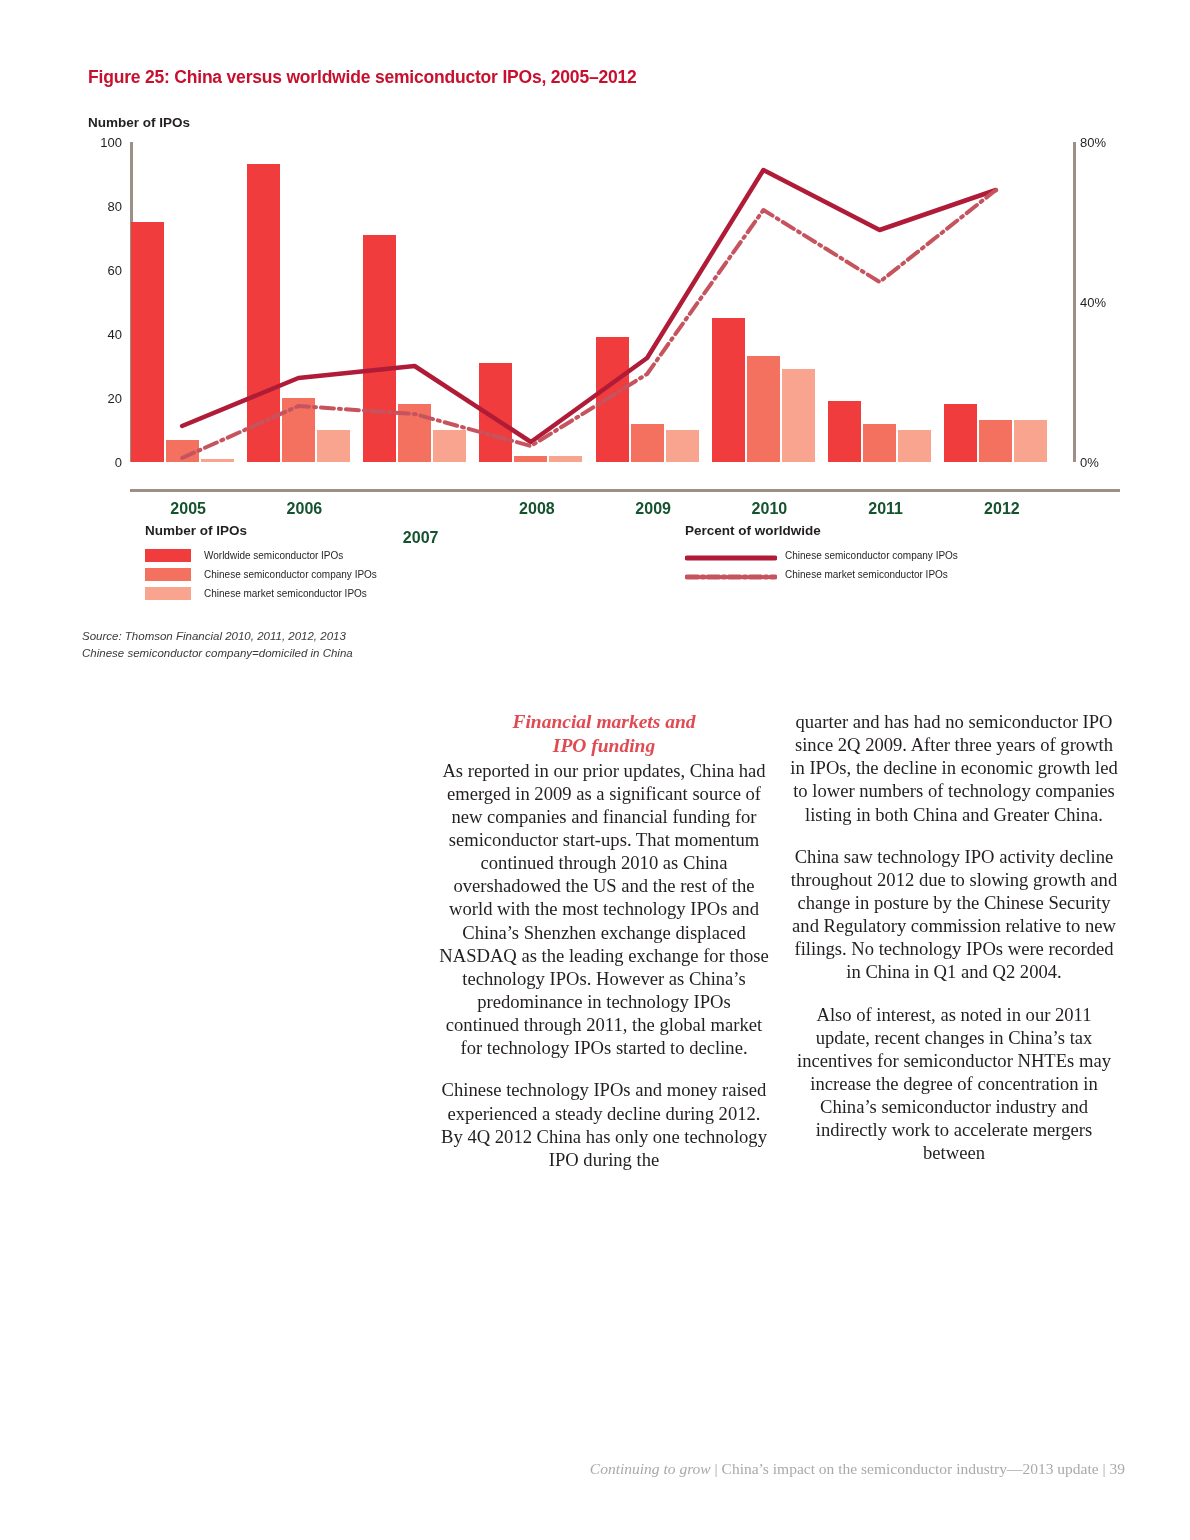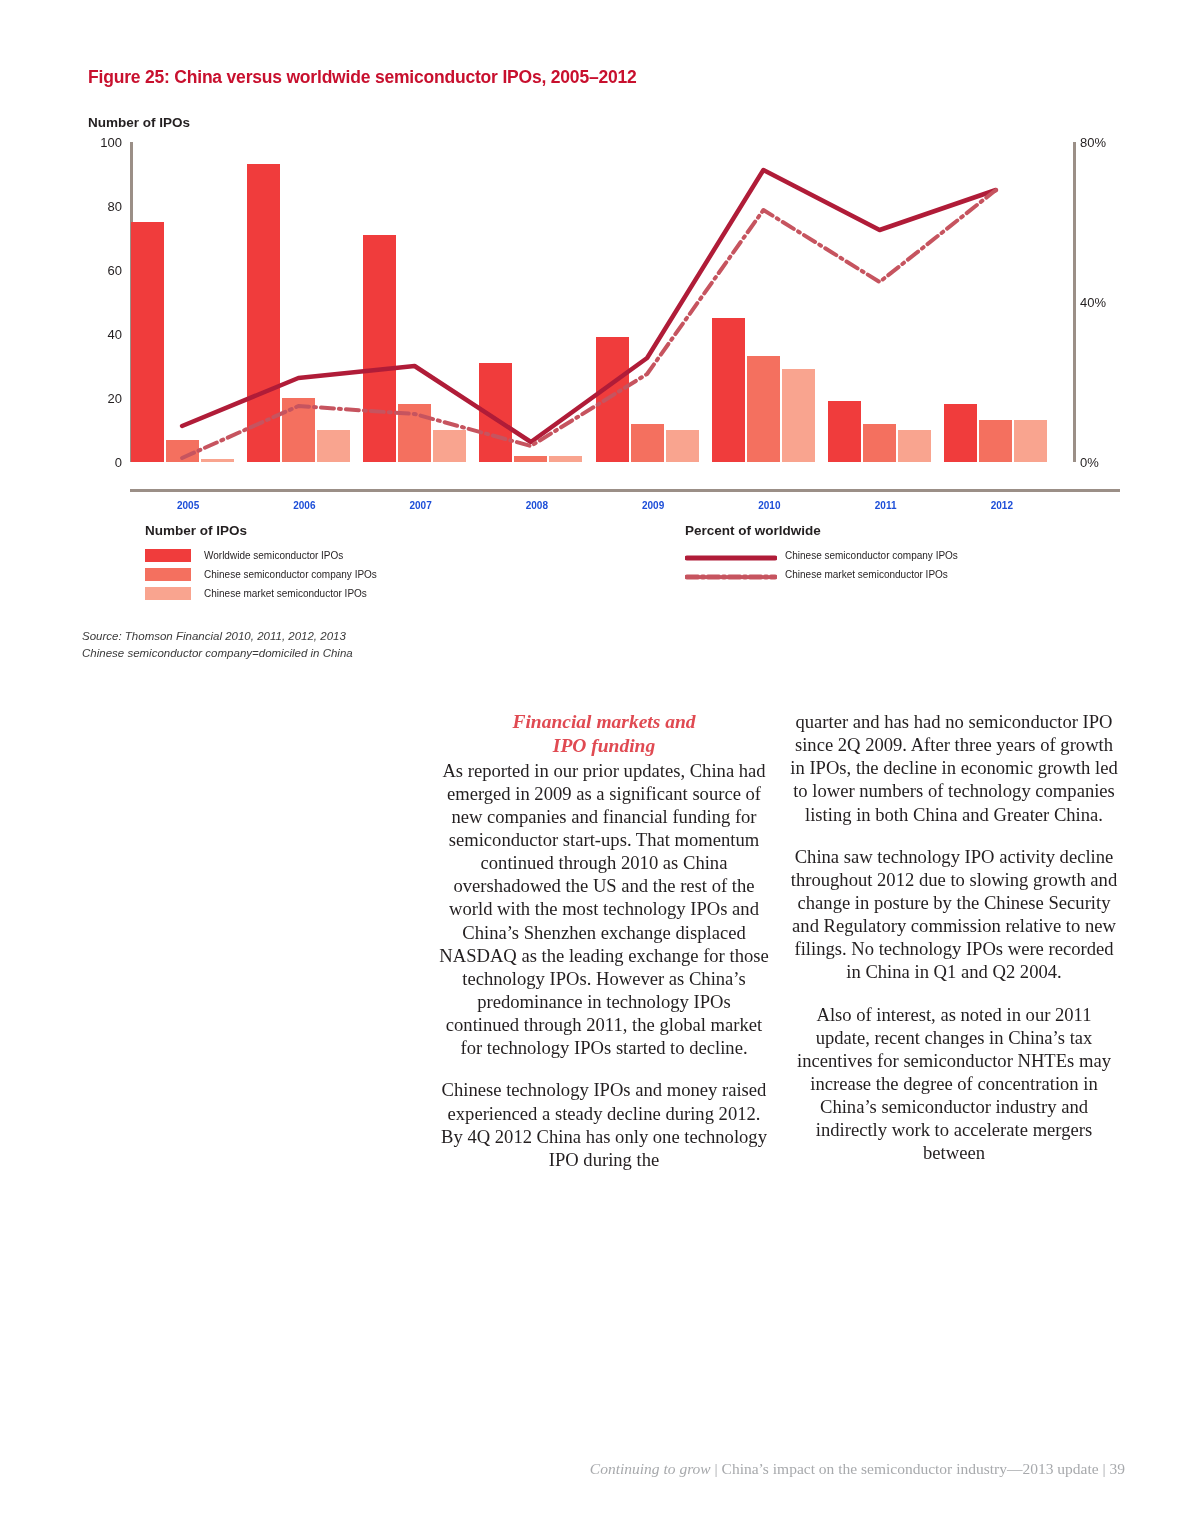--- a/index.html
+++ b/index.html
@@ -60,21 +60,21 @@
     position:absolute;left:42px;top:27px;width:930px;height:320px;
   }
   .group{
     position:absolute;bottom:0;height:320px;
   }
   .bar{
     position:absolute;bottom:0;
   }
   .xlabel{
     position:absolute;top:358px;
-    font-size:10px;font-weight:bold;color:#1d4ed8;
+    font-size:16px;font-weight:bold;color:#14532d;
     text-align:center;
   }
 
   
   .legend-left{position:absolute;left:145px;top:523px;}
   .legend-right{position:absolute;left:685px;top:523px;}
   .legend-head{font-size:13.5px;font-weight:bold;color:#231f20;margin-bottom:8px;}
   .legend-row{display:flex;align-items:center;height:19px;}
   .swatch{width:46px;height:13px;margin-right:13px;flex:0 0 auto;}
   .lineswatch{width:92px;height:12px;margin-right:8px;flex:0 0 auto;position:relative;}
@@ -185,21 +185,21 @@
             <div class="bar" style="left: 70px; width: 33px; background: rgb(249, 164, 143); height: 41.6px;"></div>
           </div>
         </div>
       <svg class="lines-layer" id="lines-layer" style="left:0;top:0;" viewBox="0 0 930 320" preserveAspectRatio="none">
           <polyline points="52.1,284.0 168.4,236.0 284.6,224.0 400.9,300.0 517.1,216.0 633.4,28.0 749.6,88.0 865.9,48.0" fill="none" stroke="#b01c38" stroke-width="4.5" stroke-linejoin="round" stroke-linecap="round"></polyline>
           <polyline points="52.1,316.0 168.4,264.0 284.6,272.0 400.9,304.0 517.1,232.0 633.4,68.0 749.6,140.0 865.9,48.0" fill="none" stroke="#c6545f" stroke-width="4" stroke-linejoin="round" stroke-linecap="round" stroke-dasharray="13 5 2 5"></polyline>
         </svg>
       <div id="xlabels">
           <div class="xlabel" style="left: 0px; width: 116.25px;">2005</div>
           <div class="xlabel" style="left: 116.25px; width: 116.25px;">2006</div>
-          <div class="xlabel" style="left: 232.5px; width: 116.25px;">2007</div>
+          <div class="xlabel" style="left: 232.5px; width: 116.25px; margin-top: 29px;">2007</div>
           <div class="xlabel" style="left: 348.75px; width: 116.25px;">2008</div>
           <div class="xlabel" style="left: 465px; width: 116.25px;">2009</div>
           <div class="xlabel" style="left: 581.25px; width: 116.25px;">2010</div>
           <div class="xlabel" style="left: 697.5px; width: 116.25px;">2011</div>
           <div class="xlabel" style="left: 813.75px; width: 116.25px;">2012</div>
         </div>
     </div>
   </div>
 
   <div class="legend-left">

